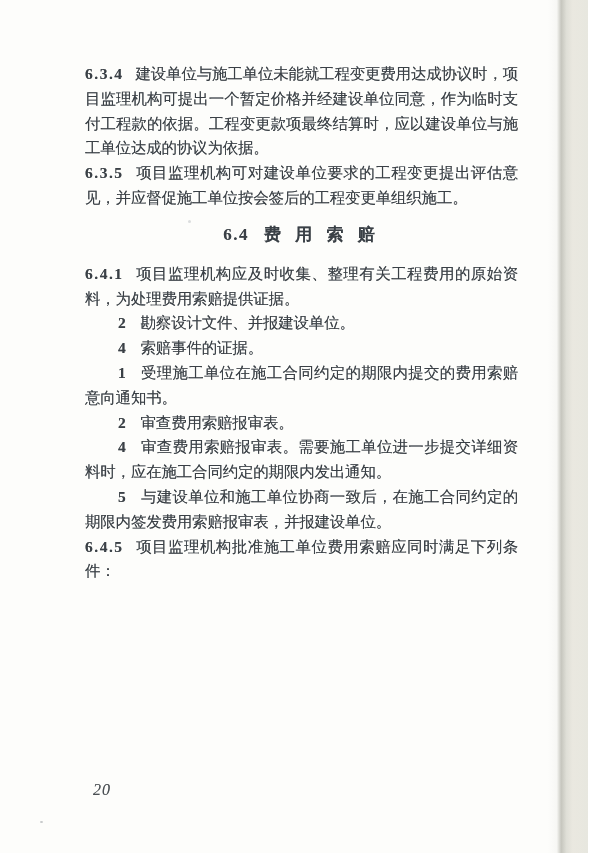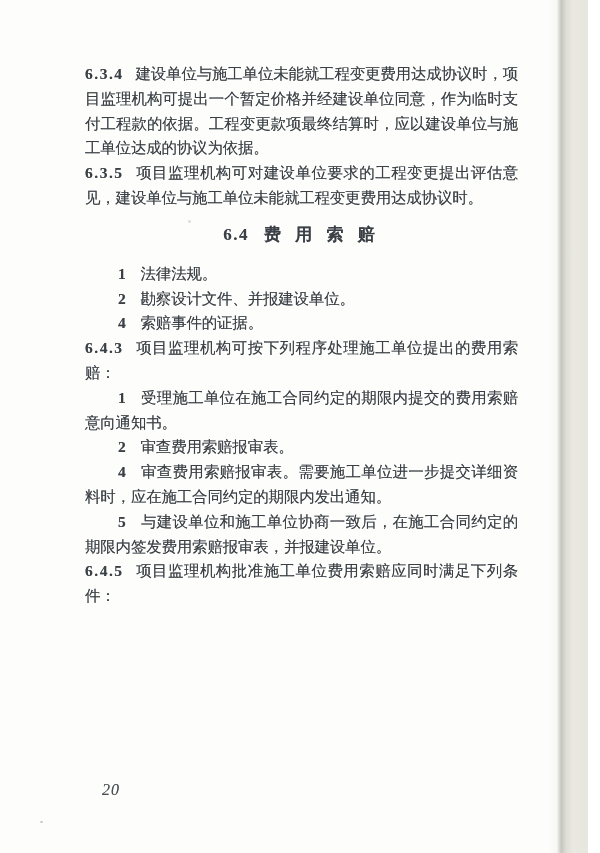--- a/index.html
+++ b/index.html
@@ -33,21 +33,21 @@
     text-align:center;
     font-size:17px;
     font-weight:bold;
     letter-spacing:0;
     line-height:26px;
   }
   h2.heading .hnum { letter-spacing:1.5px; margin-right:15px;text-align:center; }
   h2.heading .htitle { letter-spacing:5px; }
   .page-number {
     position:absolute;
-    left:102px; top:781px;
+    left:93px; top:781px;
     font-size:16px;
     font-style:italic;
     color:#4a4f53;
     letter-spacing:1px;
     text-shadow:0 0 0.6px rgba(74,79,83,0.5);
   }
   .edge-shadow {
     position:absolute;
     top:0; right:0;
     width:40px; height:853px;
@@ -62,26 +62,25 @@
   .speck { position:absolute; background:#8f969a; border-radius:50%; }
   .speck-1 { left:40px; top:821px; width:3px; height:2px; opacity:0.5; }
   .speck-2 { left:188px; top:220px; width:3px; height:3px; opacity:0.3; }
 </style>
 </head>
 <body>
 
 <div class="page">
   <div class="content" id="doc-content">
       <p class="clause"><span class="cnum">6.3.4</span><span>建设单位与施工单位未能就工程变更费用达成协议时，项目监理机构可提出一个暂定价格并经建设单位同意，作为临时支付工程款的依据。工程变更款项最终结算时，应以建设单位与施工单位达成的协议为依据。</span></p>
-      <p class="clause"><span class="cnum">6.3.5</span><span>项目监理机构可对建设单位要求的工程变更提出评估意见，建设单位与施工单位未能就工程变更费用达成协议时。</span></p>
+      <p class="clause"><span class="cnum">6.3.5</span><span>项目监理机构可对建设单位要求的工程变更提出评估意见，并应督促施工单位按会签后的工程变更单组织施工。</span></p>
       <h2 class="heading"><span class="hnum">6.4</span><span class="htitle">费 用 索 赔</span></h2>
-      <p class="item"><span class="inum">1</span><span>法律法规。</span></p>
+      <p class="clause"><span class="cnum">6.4.1</span><span>项目监理机构应及时收集、整理有关工程费用的原始资料，为处理费用索赔提供证据。</span></p>
       <p class="item"><span class="inum">2</span><span>勘察设计文件、并报建设单位。</span></p>
       <p class="item"><span class="inum">4</span><span>索赔事件的证据。</span></p>
-      <p class="clause"><span class="cnum">6.4.3</span><span>项目监理机构可按下列程序处理施工单位提出的费用索赔：</span></p>
       <p class="item"><span class="inum">1</span><span>受理施工单位在施工合同约定的期限内提交的费用索赔意向通知书。</span></p>
       <p class="item"><span class="inum">2</span><span>审查费用索赔报审表。</span></p>
       <p class="item"><span class="inum">4</span><span>审查费用索赔报审表。需要施工单位进一步提交详细资料时，应在施工合同约定的期限内发出通知。</span></p>
       <p class="item"><span class="inum">5</span><span>与建设单位和施工单位协商一致后，在施工合同约定的期限内签发费用索赔报审表，并报建设单位。</span></p>
       <p class="clause"><span class="cnum">6.4.5</span><span>项目监理机构批准施工单位费用索赔应同时满足下列条件：</span></p>
     </div>
   <div class="page-number">20</div>
   <div class="edge-shadow"></div>
   <div class="speck speck-1"></div>
   <div class="speck speck-2"></div>

